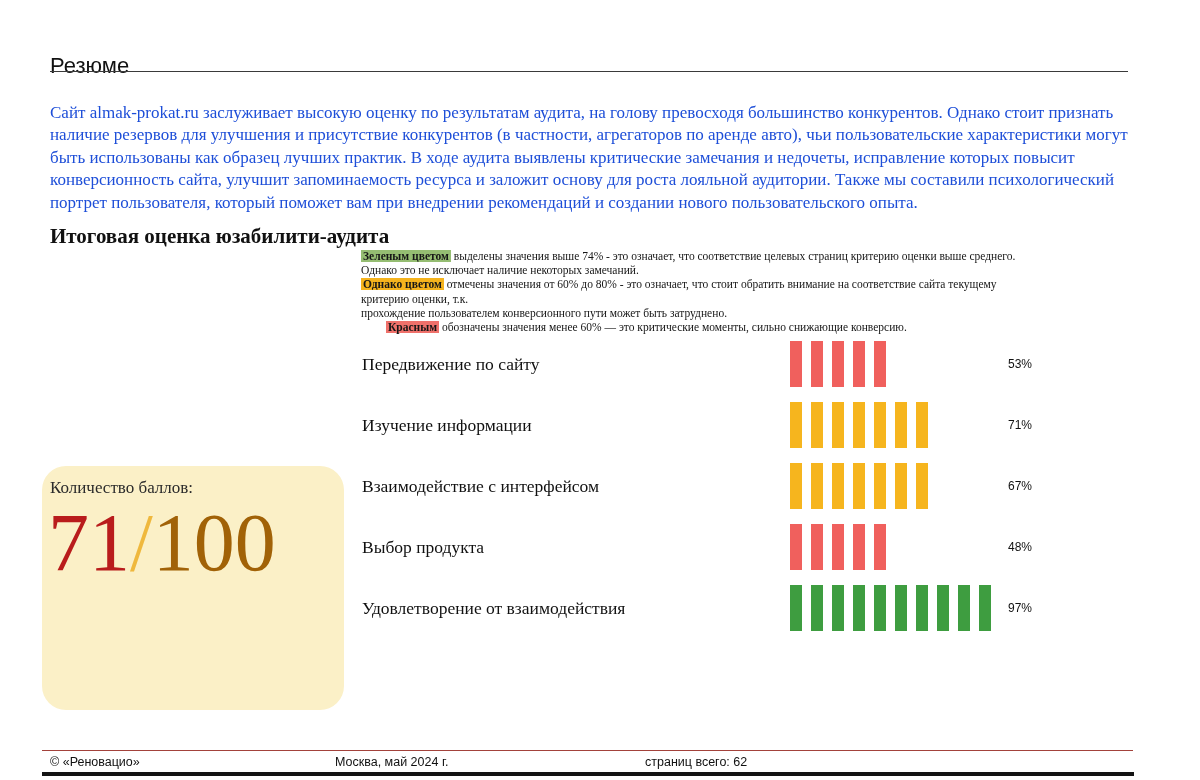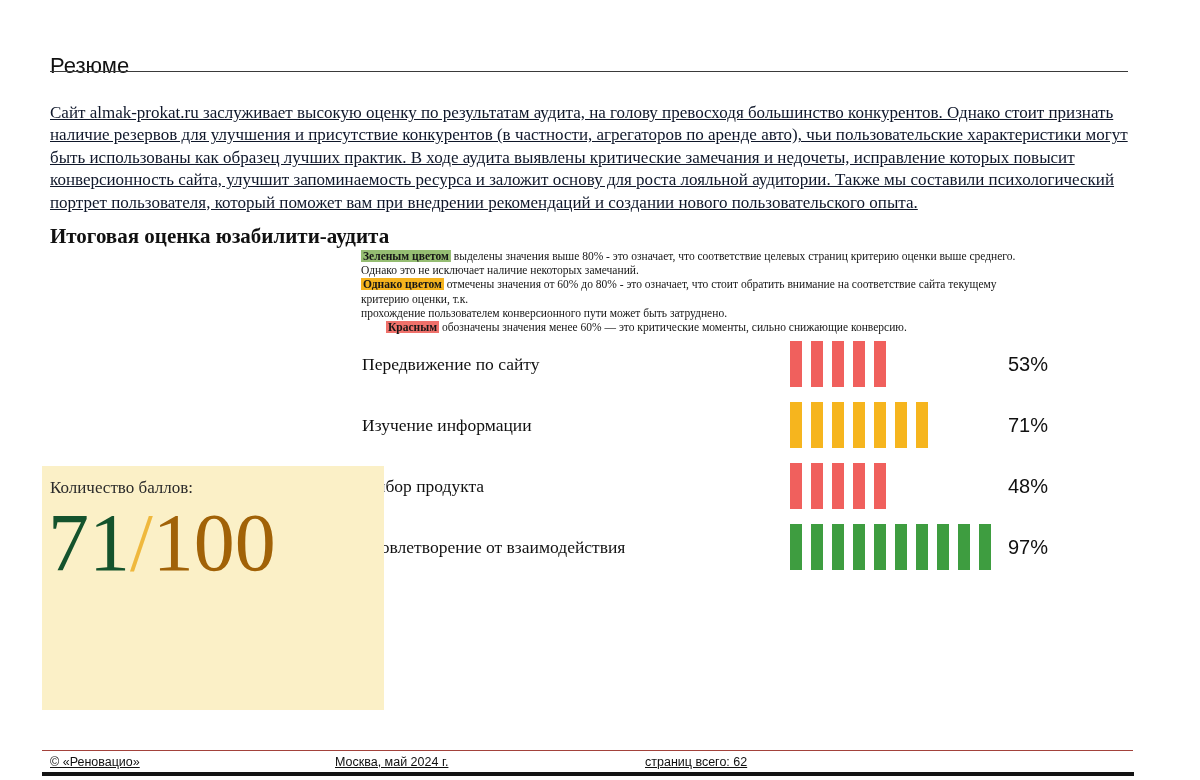--- a/index.html
+++ b/index.html
@@ -9,21 +9,21 @@
   }
   
   .doc-title{
     position:absolute;left:50px;top:38px;
     font-family:"Liberation Sans", sans-serif;font-weight:normal;font-size:22px;color:#111;
   }
   .title-rule{position:absolute;left:50px;top:71px;width:1078px;height:1px;background:#3a3a3a;}
   
   .summary{
     position:absolute;left:50px;top:85px;width:1082px;
-    font-size:17px;line-height:22.4px;color:#0f172a;text-decoration:underline;
+    font-size:17px;line-height:22.4px;color:#1d4ed8;
   }
   
   .section-heading{
     position:absolute;left:50px;top:207px;
     font-size:21px;font-weight:bold;color:#111;
   }
   
   .legend{
     position:absolute;left:361px;top:249px;width:672px;
     font-size:11.5px;line-height:14.2px;color:#161616;
@@ -39,61 +39,62 @@
     position:absolute;left:0;top:50%;transform:translateY(-50%);
     font-size:17.5px;font-weight:normal;color:#111;white-space:nowrap;
   }
   .chart-bars{
     position:absolute;left:428px;top:8px;height:46px;
     display:flex;align-items:stretch;
   }
   .bar{width:12px;margin-right:9px;height:46px;display:inline-block;}
   .chart-pct{
     position:absolute;left:646px;top:50%;transform:translateY(-50%);
-    font-family:"Liberation Sans", sans-serif;font-size:20px;color:#111;
+    font-family:"Liberation Sans", sans-serif;font-size:12px;color:#111;
   }
   
   .score-box{
-    position:absolute;left:42px;top:466px;width:342px;height:244px;
+    position:absolute;left:42px;top:466px;width:302px;height:244px;
     background:#FBF0C7;
+    border-radius:24px;
   }
   .score-label{
     position:absolute;left:8px;top:12px;
     font-size:17px;color:#2b2b2b;
   }
   .score-number{
     position:absolute;left:6px;top:32px;
     font-size:82px;line-height:1.1;white-space:nowrap;
   }
-  .score-current{color:#14532d;}
+  .score-current{color:#b91c1c;}
   .score-slash{color:#EFB83D;}
   .score-total{color:#a16207;}
   
   .footer-rule{position:absolute;left:42px;top:750px;width:1091px;height:1px;background:#A3423B;}
   .footer-text{
     position:absolute;top:755px;
-    font-family:"Liberation Sans", sans-serif;font-size:12.5px;color:#111;white-space:nowrap;text-decoration:underline;
+    font-family:"Liberation Sans", sans-serif;font-size:12.5px;color:#111;white-space:nowrap;
   }
   .footer-copyright{left:50px;}
   .footer-location{left:335px;}
   .footer-pages{left:645px;}
   .bottom-bar{position:absolute;left:42px;top:772px;width:1092px;height:4px;background:#131313;}
 </style>
 </head>
 <body>
 
 <h1 class="doc-title">Резюме</h1>
 <div class="title-rule"></div>
 
 <p class="summary">Сайт almak-prokat.ru заслуживает высокую оценку по результатам аудита, на голову превосходя большинство конкурентов. Однако стоит признать наличие резервов для улучшения и присутствие конкурентов (в частности, агрегаторов по аренде авто), чьи пользовательские характеристики могут быть использованы как образец лучших практик. В ходе аудита выявлены критические замечания и недочеты, исправление которых повысит конверсионность сайта, улучшит запоминаемость ресурса и заложит основу для роста лояльной аудитории. Также мы составили психологический портрет пользователя, который поможет вам при внедрении рекомендаций и создании нового пользовательского опыта.</p>
 
 <h2 class="section-heading">Итоговая оценка юзабилити-аудита</h2>
 
 <div class="legend">
-  <div class="legend-line"><span class="term hl-green">Зеленым цветом</span><span> выделены значения выше 80% - это означает, что соответствие целевых страниц критерию оценки выше среднего.</span></div>
+  <div class="legend-line"><span class="term hl-green">Зеленым цветом</span><span> выделены значения выше 74% - это означает, что соответствие целевых страниц критерию оценки выше среднего.</span></div>
   <div class="legend-line"><span>Однако это не исключает наличие некоторых замечаний.</span></div>
   <div class="legend-line"><span class="term hl-yellow">Однако цветом</span><span> отмечены значения от 60% до 80% - это означает, что стоит обратить внимание на соответствие сайта текущему критерию оценки, т.к.</span></div>
   <div class="legend-line"><span>прохождение пользователем конверсионного пути может быть затруднено.</span></div>
   <div class="legend-line"><span class="term hl-red">Красным</span><span> обозначены значения менее 60% — это критические моменты, сильно снижающие конверсию.</span></div>
 </div>
 
 <div class="chart">
     <div class="chart-row">
       <div class="chart-label">Передвижение по сайту</div>
       <div class="chart-bars">
@@ -110,20 +111,33 @@
       <div class="chart-bars">
         <span class="bar" style="background: rgb(246, 181, 30);"></span>
         <span class="bar" style="background: rgb(246, 181, 30);"></span>
         <span class="bar" style="background: rgb(246, 181, 30);"></span>
         <span class="bar" style="background: rgb(246, 181, 30);"></span>
         <span class="bar" style="background: rgb(246, 181, 30);"></span>
         <span class="bar" style="background: rgb(246, 181, 30);"></span>
         <span class="bar" style="background: rgb(246, 181, 30);"></span>
       </div>
       <div class="chart-pct">71%</div>
+    </div>
+    <div class="chart-row">
+      <div class="chart-label">Взаимодействие с интерфейсом</div>
+      <div class="chart-bars">
+        <span class="bar" style="background: rgb(246, 181, 30);"></span>
+        <span class="bar" style="background: rgb(246, 181, 30);"></span>
+        <span class="bar" style="background: rgb(246, 181, 30);"></span>
+        <span class="bar" style="background: rgb(246, 181, 30);"></span>
+        <span class="bar" style="background: rgb(246, 181, 30);"></span>
+        <span class="bar" style="background: rgb(246, 181, 30);"></span>
+        <span class="bar" style="background: rgb(246, 181, 30);"></span>
+      </div>
+      <div class="chart-pct">67%</div>
     </div>
     <div class="chart-row">
       <div class="chart-label">Выбор продукта</div>
       <div class="chart-bars">
         <span class="bar" style="background: rgb(240, 96, 93);"></span>
         <span class="bar" style="background: rgb(240, 96, 93);"></span>
         <span class="bar" style="background: rgb(240, 96, 93);"></span>
         <span class="bar" style="background: rgb(240, 96, 93);"></span>
         <span class="bar" style="background: rgb(240, 96, 93);"></span>
       </div>

